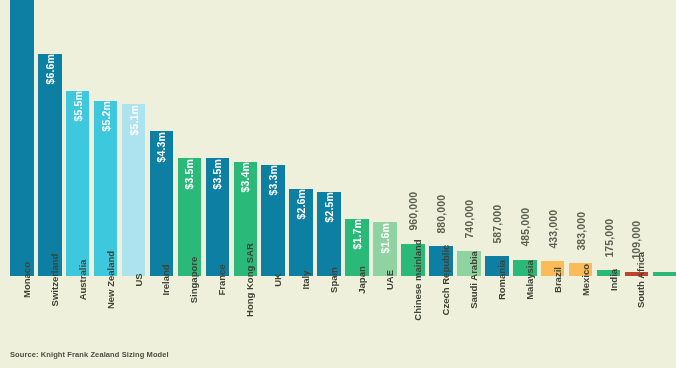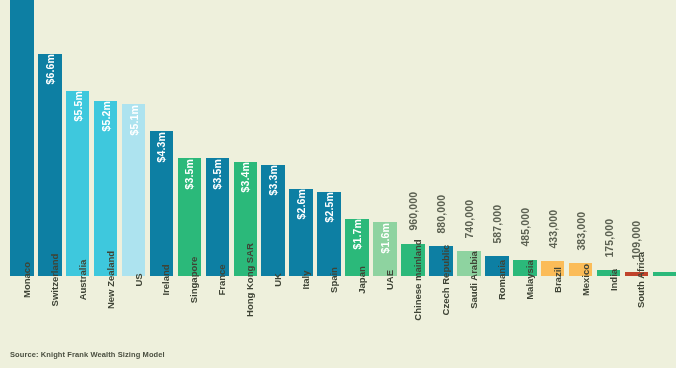--- a/index.html
+++ b/index.html
@@ -255,15 +255,15 @@
         <div class="cat-label">Mexico</div>
       </div>
       <div class="cat-slot" style="left: 596.752px; width: 23.6098px;">
         <div class="cat-label">India</div>
       </div>
       <div class="cat-slot" style="left: 624.692px; width: 23.6098px;">
         <div class="cat-label">South Africa</div>
       </div>
     </div>
 
-  <div id="source-note">Source: Knight Frank Wealth Sizing Model</div>
+  <div id="source-note">Source: Knight Frank Zealand Sizing Model</div>
 
 </div>
 
 </body></html>

